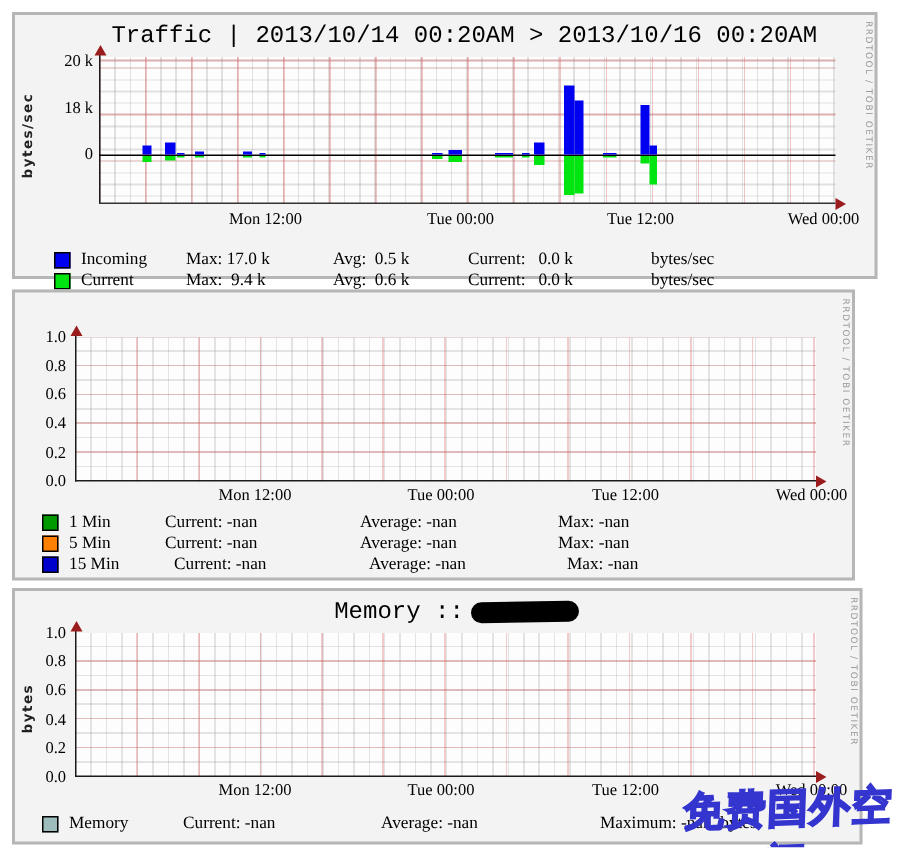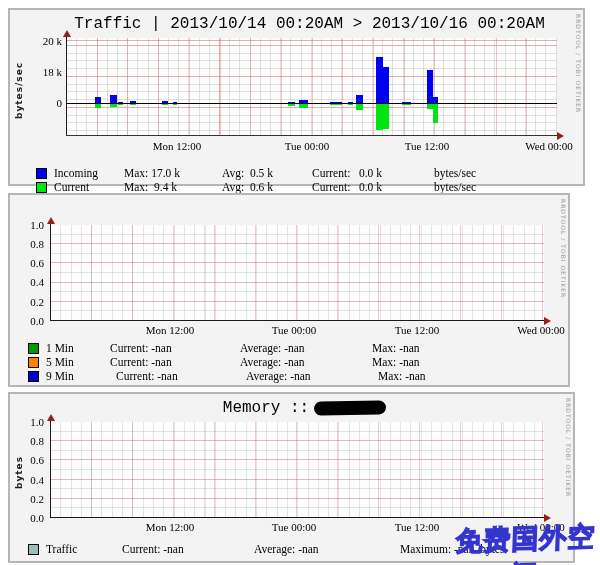--- a/index.html
+++ b/index.html
@@ -163,21 +163,21 @@
       </div>
       <div class="lrow">
         <span class="sw" style="background: rgb(255, 128, 0);"></span>
         <span class="c-label2">5 Min</span>
         <span class="c-cur2">Current: -nan</span>
         <span class="c-avg2">Average: -nan</span>
         <span>Max: -nan</span>
       </div>
       <div class="lrow">
         <span class="sw" style="background: rgb(0, 0, 204);"></span>
-        <span class="c-label2" style="width:70px;">9 Min</span>
+        <span class="c-label2" style="width:70px;">15 Min</span>
         <span class="c-cur2">Current: -nan</span>
         <span class="c-avg2">Average: -nan</span>
         <span>Max: -nan</span>
       </div>
     </div>
   </section>
 
   <section class="panel p3">
     <div class="gtitle"><span>Memory ::</span><span class="blob blob2"></span></div>
     <div class="rrdmark">RRDTOOL / TOBI OETIKER</div>
@@ -198,21 +198,21 @@
     </div>
 
     <span class="xtick" style="left:128px;top:127px;">Mon 12:00</span>
     <span class="xtick" style="left:252px;top:127px;">Tue 00:00</span>
     <span class="xtick" style="left:375px;top:127px;">Tue 12:00</span>
     <span class="xtick" style="left:499px;top:127px;">Wed 00:00</span>
 
     <div class="legend" style="left:18px;top:148px;">
       <div class="lrow">
         <span class="sw" style="background: rgb(157, 189, 189);"></span>
-        <span class="c-label3">Traffic</span>
+        <span class="c-label3">Memory</span>
         <span class="c-cur3">Current: -nan</span>
         <span class="c-avg3">Average: -nan</span>
         <span>Maximum: -nan  bytes</span>
       </div>
     </div>
   </section>
 
   <div class="site-cn">免费国外空间</div>
 
 </div>

